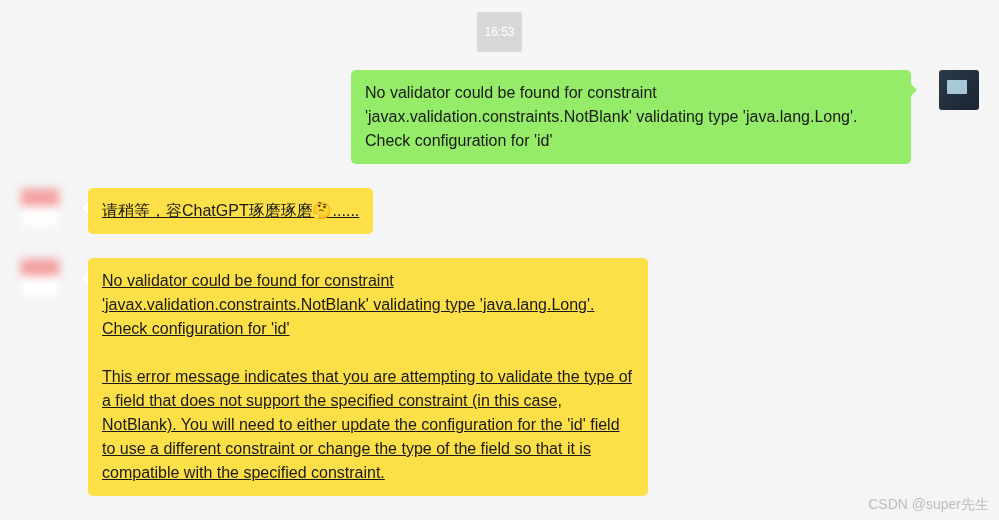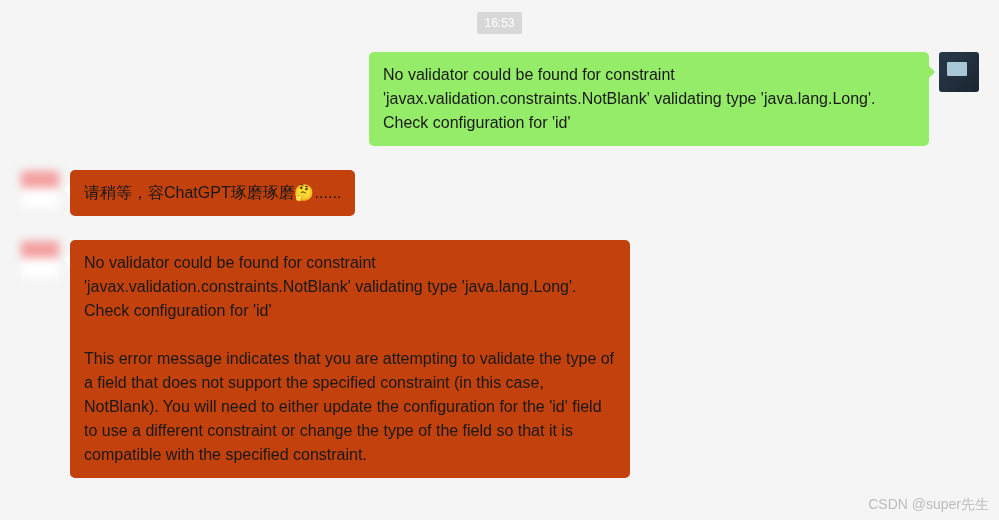--- a/index.html
+++ b/index.html
@@ -19,27 +19,28 @@
     .timestamp-row {
       display: flex;
       justify-content: center;
       margin-bottom: 18px;
       margin-top: 2px;
     }
     .timestamp {
       background: #d8d8d8;
       color: #fff;
       font-size: 12px;
-      padding: 4px 7px;
+      padding: 13px 7px;
       border-radius: 2px;
     }
     .msg-row {
       display: flex;
       margin-bottom: 24px;
       align-items: flex-start;
+      gap: 18px;
     }
     .msg-row.right { justify-content: flex-end; }
     .msg-row.left { justify-content: flex-start; }
     .avatar {
       width: 40px;
       height: 40px;
       border-radius: 3px;
       flex-shrink: 0;
     }
     .avatar.right-av {
@@ -87,21 +88,22 @@
       content: "";
       position: absolute;
       right: -6px;
       top: 14px;
       width: 0; height: 0;
       border-top: 6px solid transparent;
       border-bottom: 6px solid transparent;
       border-left: 6px solid #95ec69;
     }
     .bubble.white {
-      background: #c2410c;
+      background: #fde047;
+      text-decoration: underline;
     }
     .bubble.white::before {
       content: "";
       position: absolute;
       left: -6px;
       top: 14px;
       width: 0; height: 0;
       border-top: 6px solid transparent;
       border-bottom: 6px solid transparent;
       border-right: 6px solid #fff;

